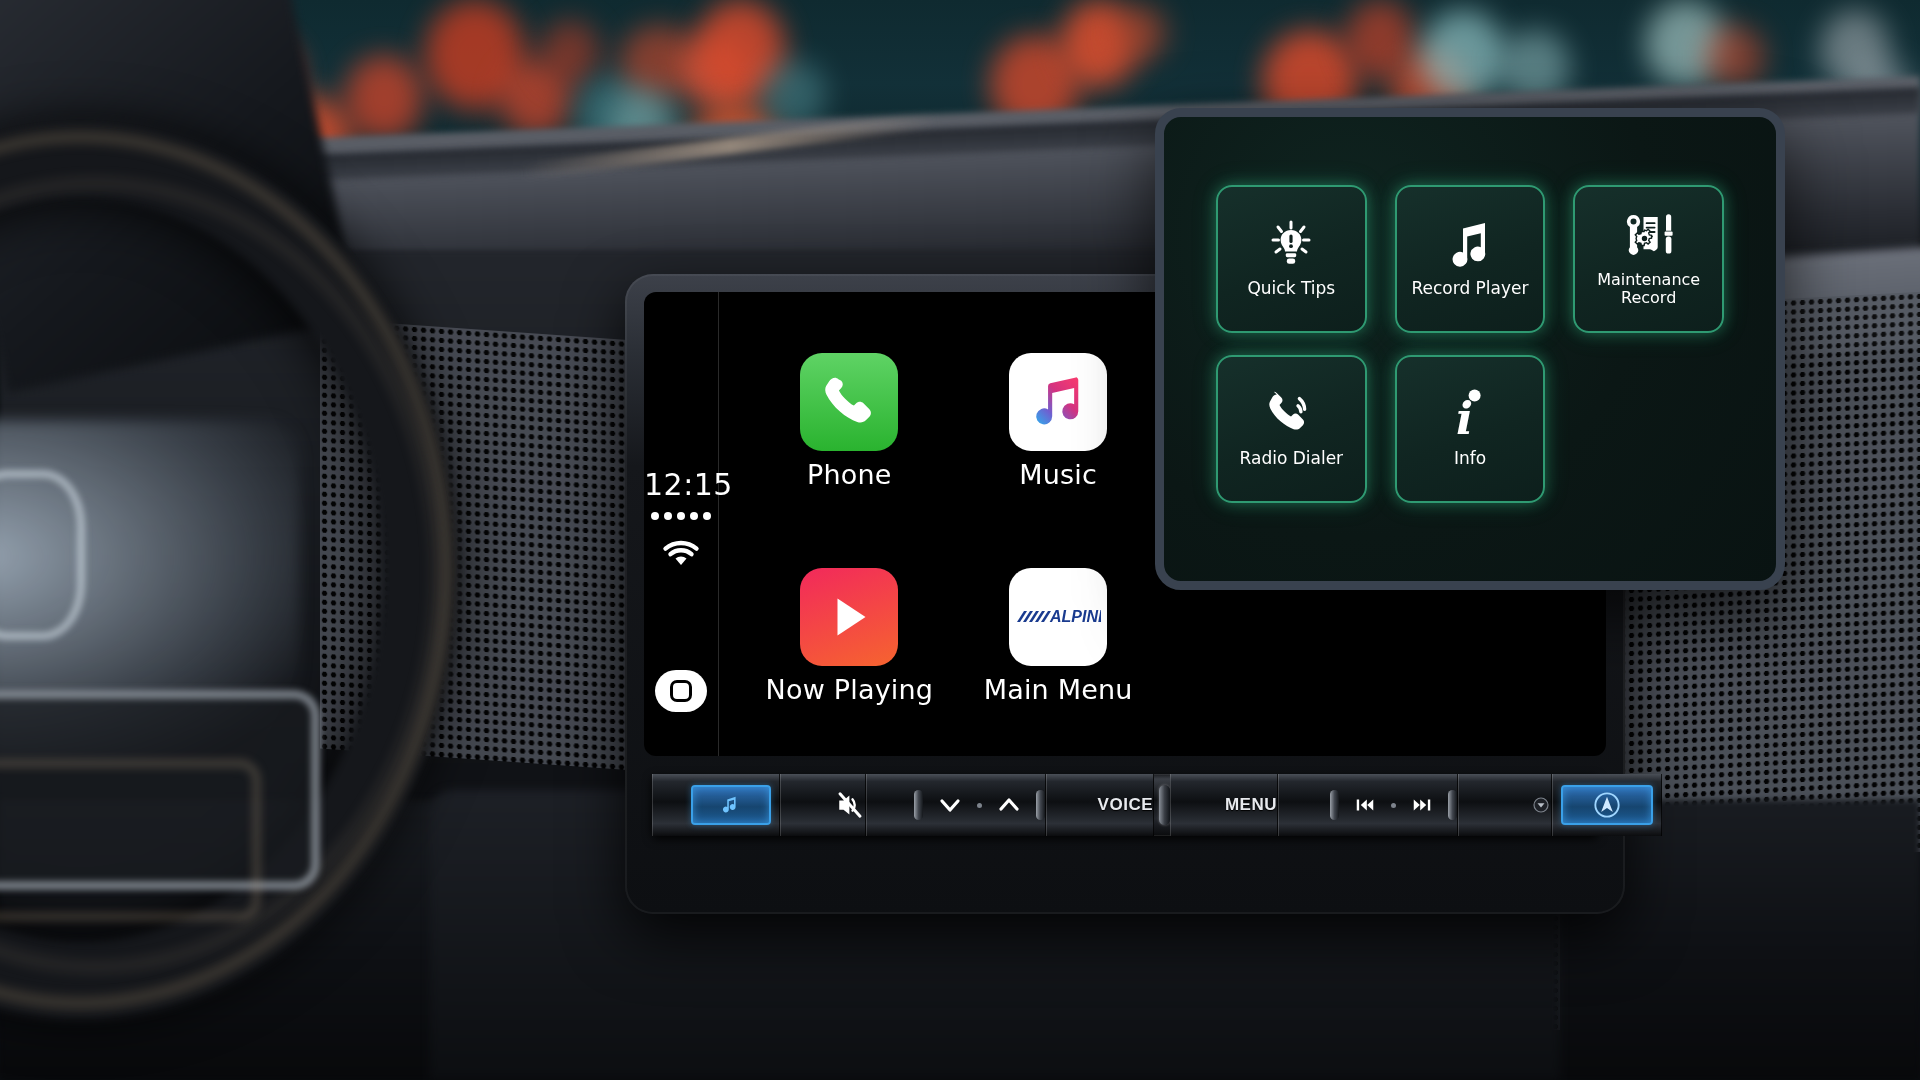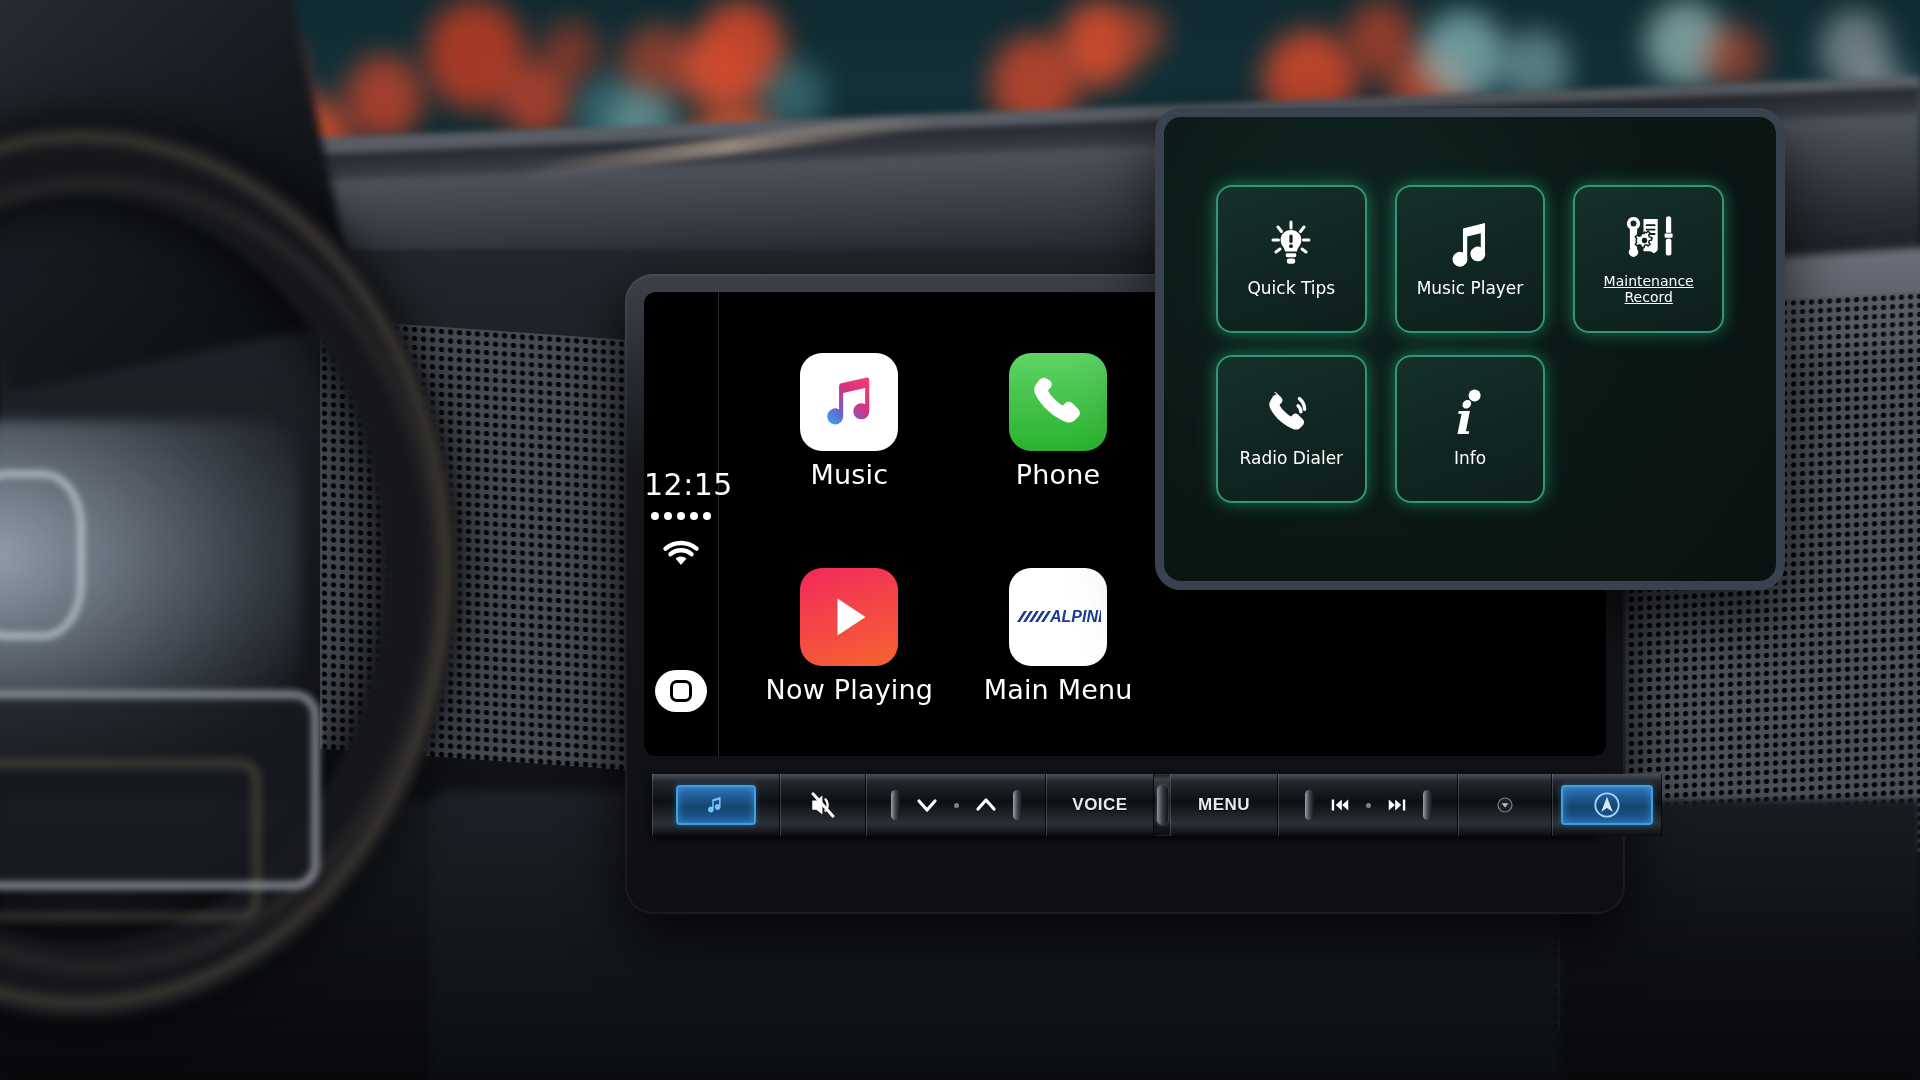--- a/index.html
+++ b/index.html
@@ -105,21 +105,21 @@
   .ic-alpine{ background:#fff; }
   .ic-pod   { background:linear-gradient(160deg,#9b5fc0,#7b3fa8); }
   .ic-book  { background:linear-gradient(160deg,#f79a22,#ef6c1a); }
 
   
   #btnbar { position:absolute; left:27px; top:500px; width:946px; height:62px;
     background:linear-gradient(180deg,#1b1d21 0%,#3b3f46 8%,#0e1013 42%,#23262c 72%,#0a0b0d 100%);
     border-radius:5px; display:flex; align-items:stretch;
     box-shadow:0 3px 10px rgba(0,0,0,.9), 0 0 0 1px rgba(255,255,255,.08) inset; }
   .hb { position:relative; flex:0 0 auto; display:flex; align-items:center;
-    justify-content:center; gap:10px; color:#e8eaee;
+    justify-content:flex-end; gap:10px; color:#e8eaee;
     background:linear-gradient(180deg,#4a4f57 0%,#23272d 12%,#0d0f12 45%,#2c3037 80%,#0b0c0e 100%);
     border-left:1px solid rgba(255,255,255,.16); border-right:1px solid rgba(0,0,0,.75);
     margin:0 0; }
   .hb-blue { background:linear-gradient(180deg,#2f6fb5,#16456f 55%,#1d5a93);
     border:2px solid #3aa0e8; border-radius:4px; width:80px; height:40px;
     margin:11px 8px; box-shadow:0 0 8px rgba(60,160,235,.7) inset, 0 0 6px rgba(60,160,235,.4); }
   .hb-txt { font-size:17px; font-weight:bold; letter-spacing:.5px;
     font-family:"Liberation Sans", sans-serif; text-shadow:0 1px 1px #000; }
   .rocker { width:14px; height:34px; border-radius:7px;
     background:linear-gradient(90deg,#8a9099,#3a3e45 50%,#101318);
@@ -138,21 +138,21 @@
     gap:22px 28px; padding:68px 52px 78px; }
   .tile { position:relative; border-radius:16px;
     background:linear-gradient(160deg,#16302b 0%,#102521 55%,#0d1f1c 100%);
     border:2px solid #2f9a72;
     box-shadow:0 0 14px rgba(45,175,125,.45), 0 0 26px rgba(45,175,125,.18);
     display:flex; flex-direction:column; align-items:center; justify-content:center;
     padding:10px 6px 12px; gap:10px; }
   .tile-ic { height:52px; display:flex; align-items:flex-end; justify-content:center; }
   .tile-lb { color:#fff; font-size:17px; line-height:1.15; text-align:center;
     font-family:"DejaVu Sans", sans-serif; }
-  .tile.small .tile-lb { font-size:14px;text-decoration:underline; }
+  .tile.small .tile-lb { font-size:16px; }
 </style>
 </head>
 <body>
 
 <div id="scene">
   <div class="sky"></div>
   <div id="bokeh-layer">
       <div class="bokeh" style="left: 150px; top: 10px; width: 110px; height: 130px; background: rgb(216, 68, 42); opacity: 0.9;"></div>
       <div class="bokeh" style="left: 238px; top: 40px; width: 62px; height: 70px; background: rgb(207, 61, 37); opacity: 0.85;"></div>
       <div class="bokeh" style="left: 258px; top: 95px; width: 95px; height: 80px; background: rgb(226, 82, 47); opacity: 0.8;"></div>
@@ -222,43 +222,43 @@
         </svg>
       </div>
       <div class="cp-home">
         <span></span>
       </div>
     </div>
 
     <div class="cp-grid">
 
       <div class="cp-app">
+        <div class="cp-ic ic-phone">
+          <svg width="62" height="62" viewBox="0 0 24 24">
+            <path d="M6.6 2.6c-.9 0-1.7.5-2.2 1.3L3.2 5.7c-.6 1-.5 2.3.1 3.5 1.2 2.3 3 4.6 5.2 6.5 2.1 1.9 4.5 3.3 6.7 4 1.2.4 2.5.2 3.3-.6l1.4-1.4c.8-.8.8-2.1 0-2.9l-2.3-2.3c-.8-.8-2-.8-2.8 0l-.9.9c-1.1-.6-2.3-1.6-3.4-2.7-1-1-1.9-2.2-2.4-3.2l.9-.9c.8-.8.8-2 0-2.8L7.9 3.2c-.4-.4-.9-.6-1.3-.6z" fill="#fff"></path>
+          </svg>
+        </div>
+        <div class="cp-lb">Phone</div>
+      </div>
+
+      <div class="cp-app">
         <div class="cp-ic ic-music">
           <svg width="62" height="62" viewBox="0 0 24 24">
             <defs>
               <linearGradient id="amg" x1="1" y1="0" x2="0.1" y2="1">
                 <stop offset="0" stop-color="#fa3c6e"></stop>
                 <stop offset="0.42" stop-color="#d5327f"></stop>
                 <stop offset="0.75" stop-color="#6f5fd0"></stop>
                 <stop offset="1" stop-color="#3aa0e8"></stop>
               </linearGradient>
             </defs>
             <path d="M19.4 2.4 9 4.7a1.1 1.1 0 0 0-.85 1.06v9.1a3.1 3.1 0 1 0 1.6 2.7V8.5l8.5-1.9v6.3a3.1 3.1 0 1 0 1.6 2.7V3.45c0-.7-.64-1.2-1.45-1.05z" fill="url(#amg)"></path>
           </svg>
         </div>
         <div class="cp-lb">Music</div>
-      </div>
-
-      <div class="cp-app">
-        <div class="cp-ic ic-phone">
-          <svg width="62" height="62" viewBox="0 0 24 24">
-            <path d="M6.6 2.6c-.9 0-1.7.5-2.2 1.3L3.2 5.7c-.6 1-.5 2.3.1 3.5 1.2 2.3 3 4.6 5.2 6.5 2.1 1.9 4.5 3.3 6.7 4 1.2.4 2.5.2 3.3-.6l1.4-1.4c.8-.8.8-2.1 0-2.9l-2.3-2.3c-.8-.8-2-.8-2.8 0l-.9.9c-1.1-.6-2.3-1.6-3.4-2.7-1-1-1.9-2.2-2.4-3.2l.9-.9c.8-.8.8-2 0-2.8L7.9 3.2c-.4-.4-.9-.6-1.3-.6z" fill="#fff"></path>
-          </svg>
-        </div>
-        <div class="cp-lb">Phone</div>
       </div>
 
       <div class="cp-app">
         <div class="cp-ic ic-pod">
           <svg width="66" height="66" viewBox="0 0 24 24">
             <circle cx="12" cy="7.6" r="2.5" fill="#fff"></circle>
             <path d="M9.4 13.6c0-1.3 1.1-2.1 2.6-2.1s2.6.8 2.6 2.1c0 1.5-.45 4.6-.9 5.8-.3.8-.9 1.2-1.7 1.2s-1.4-.4-1.7-1.2c-.45-1.2-.9-4.3-.9-5.8z" fill="#fff"></path>
             <path d="M6.9 10.6a6.2 6.2 0 0 1 10.2 0" stroke="#fff" stroke-width="1.7" fill="none" stroke-linecap="round"></path>
             <path d="M4.4 8.1a9.8 9.8 0 0 1 15.2 0" stroke="#fff" stroke-width="1.7" fill="none" stroke-linecap="round"></path>
           </svg>
@@ -405,21 +405,21 @@
       </div>
       <div class="tile-lb">Quick Tips</div>
     </div>
 
     <div class="tile">
       <div class="tile-ic">
         <svg width="46" height="50" viewBox="0 0 46 50">
           <path d="M38 4 16 9.4v24.1a7.4 7.4 0 1 0 4.2 5.1V17.6l13.6-3.3v13.9a7.4 7.4 0 1 0 4.2 5V4z" fill="#fff"></path>
         </svg>
       </div>
-      <div class="tile-lb">Music Player</div>
+      <div class="tile-lb">Record Player</div>
     </div>
 
     <div class="tile small">
       <div class="tile-ic">
         <svg width="58" height="50" viewBox="0 0 58 50">
 
           <path d="M13.5 4a6.6 6.6 0 0 0-3.6 12.1v20.1a4.6 4.6 0 1 0 7.2 0V16.1A6.6 6.6 0 0 0 13.5 4zm0 3.6a3 3 0 1 1 0 6 3 3 0 0 1 0-6z" fill="#fff"></path>
 
           <path d="M23.5 6h14.2v30c0 1.2-.6 2.2-1.7 2.9l-2.1 1.4-2.1-1.4c-.6-.4-1.3-.6-2-.6H23.5z" fill="#fff"></path>
           <g stroke="#0d1f1c" stroke-width="1.8" stroke-linecap="round">

